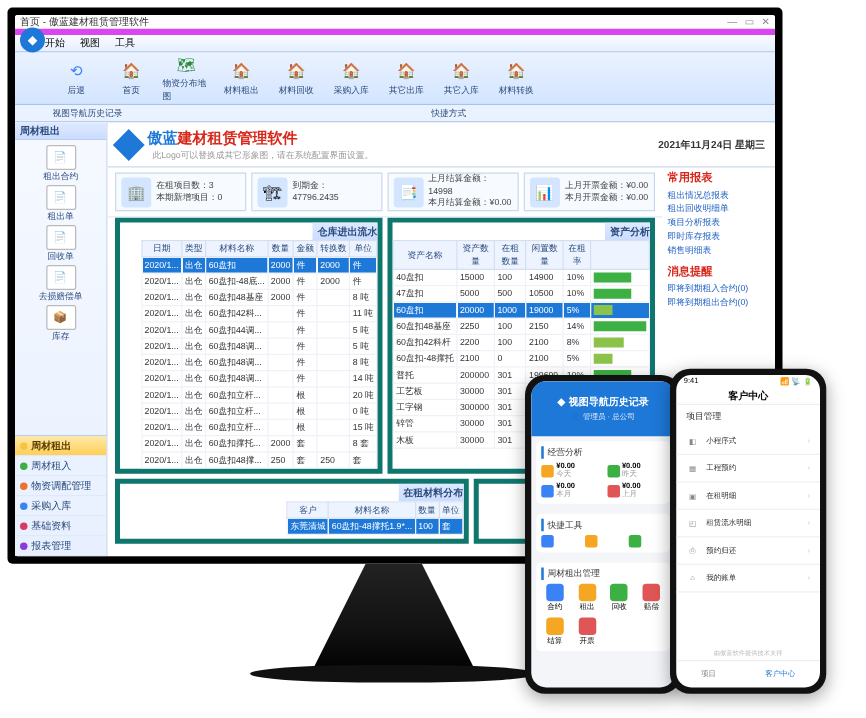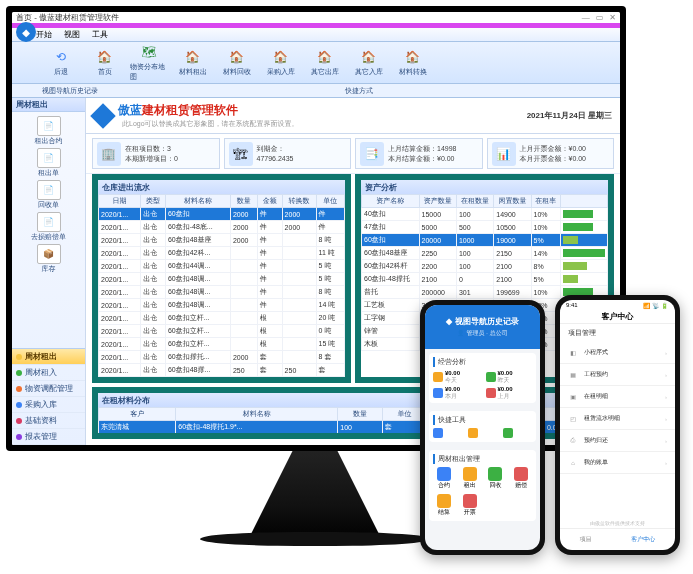--- a/index.html
+++ b/index.html
@@ -45,21 +45,21 @@
 
 .stat-row { height: 40px; display: flex; gap: 4px; padding: 4px 6px; border-bottom: 1px solid #e4ecf8; }
 .stat-card { flex: 1; border: 1px solid #cbd9ee; background: #f7fbff; display: flex; align-items: center; padding: 0 4px; }
 .stat-ico { width: 24px; height: 24px; background: #d4e6ff; border-radius: 3px; margin-right: 4px; display: flex; align-items: center; justify-content: center; font-size: 12px; }
 .stat-txt { font-size: 7px; color: #444; line-height: 1.4; }
 .reports-col { width: 90px; padding: 2px 4px; font-size: 7px; }
 .reports-title { color: #d8281b; font-weight: bold; font-size: 9px; margin-bottom: 2px; }
 .report-link { color: #1e5fc2; margin: 1px 0; }
 
 .tables-row { flex: 1; display: flex; gap: 4px; padding: 0 6px 4px 6px; overflow: hidden; }
-.table-panel { flex: 1; display: flex; flex-direction: column; border: 6px solid #0f766e; overflow: hidden; }
+.table-panel { flex: 1; display: flex; flex-direction: column; border: 4px solid #0f766e; overflow: hidden; align-items: flex-end; }
 .panel-hdr { height: 14px; background: linear-gradient(#dfeaff,#cbdcff); font-size: 8px; color: #2a4b7c; font-weight: bold; display: flex; align-items: center; padding-left: 4px; }
 .grid { flex: 1; overflow: hidden; font-size: 7px; }
 .grid table { width: 100%; border-collapse: collapse; }
 .grid th { background: #eef4ff; border: 1px solid #d4e0f2; padding: 1px 2px; color: #2a4b7c; font-weight: normal; }
 .grid td { border: 1px solid #eef1f7; padding: 1px 2px; color: #333; white-space: nowrap; overflow: hidden; }
 .grid tr.sel td { background: #1e78d8; color: #fff; }
 .bar-cell { position: relative; width: 40px; }
 .bar { height: 8px; background: #3cb043; }
 .bar.low { background: #8bc34a; }
 
@@ -75,21 +75,21 @@
 .p1-sec-title { font-size: 7px; color: #333; margin-bottom: 3px; border-left: 2px solid #1e78d8; padding-left: 3px; }
 .p1-grid { display: flex; gap: 6px; }
 .p1-item { flex: 1; display: flex; align-items: center; gap: 2px; }
 .p1-item .ico { width: 10px; height: 10px; border-radius: 2px; }
 .p1-item .txt { display: flex; flex-direction: column; line-height: 1.1; }
 .p1-grid4 { display: grid; grid-template-columns: repeat(4,1fr); gap: 4px; }
 .p1-grid4 .itm { display: flex; flex-direction: column; align-items: center; }
 .p1-grid4 .ico { width: 14px; height: 14px; border-radius: 3px; }
 
 
-.phone2 { position: absolute; left: 555px; top: 295px; width: 125px; height: 260px; background: #111; border-radius: 16px; padding: 5px; z-index: 11; box-shadow: 0 4px 14px rgba(0,0,0,.35); }
+.phone2 { position: absolute; left: 536px; top: 295px; width: 125px; height: 260px; background: #111; border-radius: 16px; padding: 5px; z-index: 11; box-shadow: 0 4px 14px rgba(0,0,0,.35); }
 .phone2-screen { width: 100%; height: 100%; background: #fff; border-radius: 12px; overflow: hidden; display: flex; flex-direction: column; font-size: 6px; }
 .phone2-status { height: 10px; display: flex; justify-content: space-between; padding: 0 6px; align-items: center; font-size: 6px; }
 .phone2-title { height: 14px; display: flex; align-items: center; justify-content: center; font-size: 8px; font-weight: bold; border-bottom: 1px solid #eee; }
 .phone2-hero { height: 50px; background: linear-gradient(120deg,#1e5bb8,#2a7de0); color: #fff; display: flex; flex-direction: column; justify-content: center; padding-left: 8px; }
 .p2-list { flex: 1; }
 .p2-row { height: 22px; display: flex; align-items: center; padding: 0 8px; border-bottom: 1px solid #f0f0f0; color: #333; gap: 6px; }
 .p2-row .ico { width: 10px; height: 10px; color: #888; display: flex; align-items: center; justify-content: center; }
 .p2-row .chev { margin-left: auto; color: #ccc; }
 .p2-footer { height: 22px; border-top: 1px solid #eee; display: flex; align-items: center; justify-content: space-around; font-size: 6px; color: #888; }
 .p2-footer .active { color: #1e78d8; }
@@ -548,20 +548,35 @@
                           <td></td>
                           <td>0.00</td>
                         </tr>
                       </tbody>
                     </table>
                   </div>
               </div>
             </div>
           </div>
 
+          <div class="reports-col">
+            <div class="reports-title">常用报表</div>
+            <div id="report-links">
+                <div class="report-link">租出情况总报表</div>
+                <div class="report-link">租出回收明细单</div>
+                <div class="report-link">项目分析报表</div>
+                <div class="report-link">即时库存报表</div>
+                <div class="report-link">销售明细表</div>
+              </div>
+            <div class="reports-title" style="margin-top:6px">消息提醒</div>
+            <div id="alert-links">
+                <div class="report-link">即将到期租入合约(0)</div>
+                <div class="report-link">即将到期租出合约(0)</div>
+              </div>
+          </div>
         </div>
       </div>
     </div>
 
   </div>
 </div>
 <div class="monitor-stand"></div>
 <div class="monitor-base"></div>
 
 <div class="phone1">

